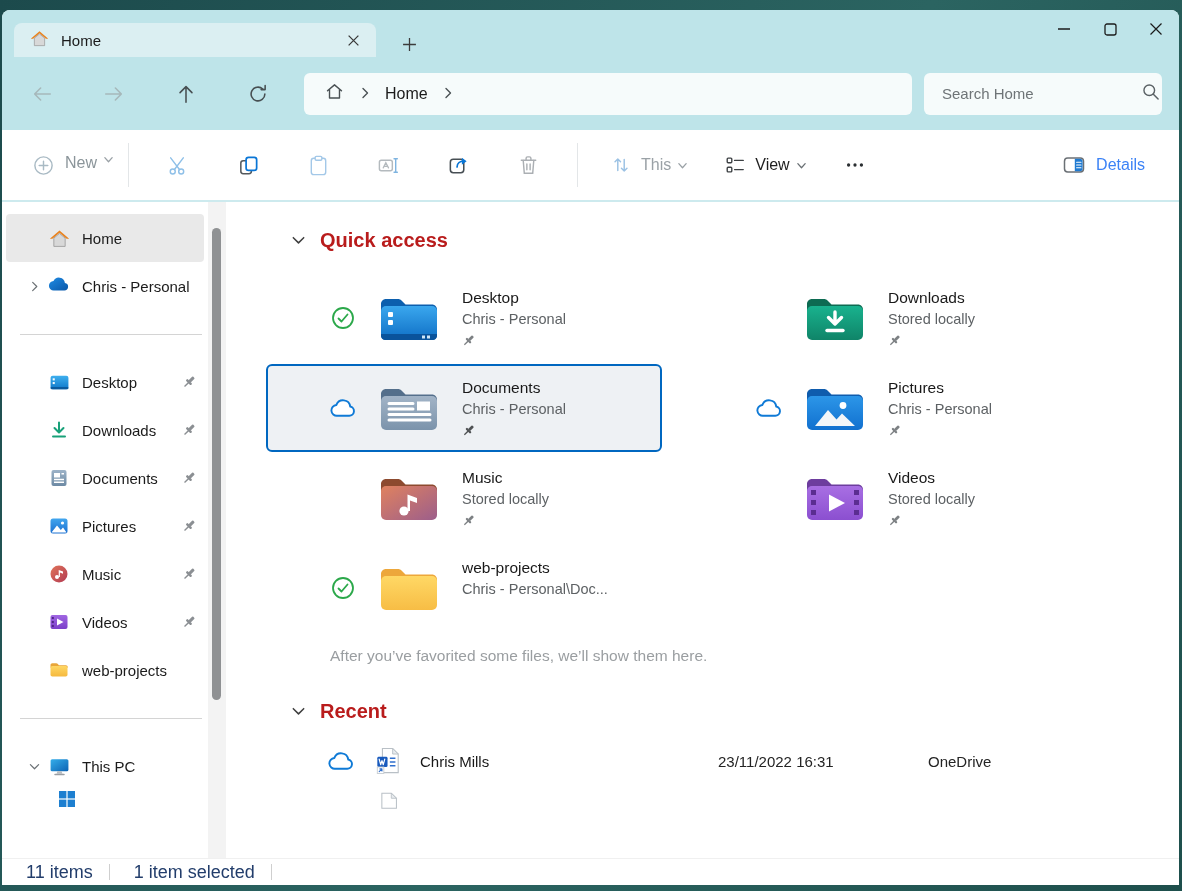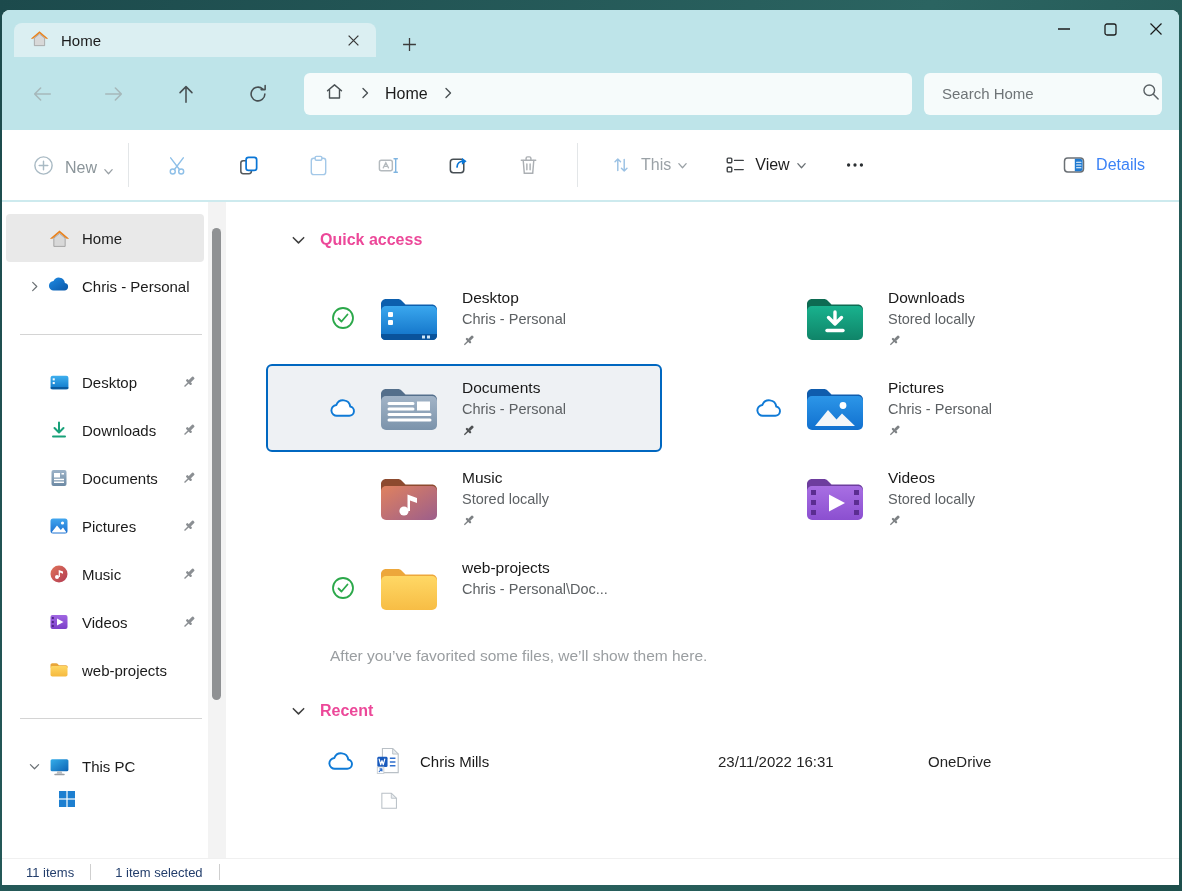--- a/index.html
+++ b/index.html
@@ -28,21 +28,21 @@
     display:flex; align-items:center; padding:0 12px; }
   .crumb-label { font-size:16px; color:#1b1b1b; margin:0 14px; }
   .searchbox { margin-left:12px; width:238px; height:42px; background:#f6fbfb; border-radius:6px;
     display:flex; align-items:center; padding:0 12px 0 18px; }
   .searchbox input { border:none; outline:none; background:transparent; flex:1; font-size:15px;
     color:#333; font-family:"Liberation Sans",sans-serif; }
   .searchbox input::placeholder { color:#6e7477; }
 
   
   .toolbar { height:72px; background:#fff; border-bottom:2px solid #cdeaee; display:flex; align-items:center; flex:0 0 auto; }
-  .tb-new { display:flex; align-items:flex-end; margin-left:30px; }
+  .tb-new { display:flex; align-items:flex-start; margin-left:30px; }
   .tb-new-label { font-size:16px; color:#8b959a; margin:0 6px 0 10px; }
   .tb-sep { width:1px; height:44px; background:#e3e6e8; margin:0 14px; }
   .tb-icon { width:44px; height:44px; margin:0 13px; display:flex; align-items:center; justify-content:center; border-radius:4px; }
   .tb-sort,.tb-view { display:flex; align-items:center; margin:0 12px; padding:0 6px; height:44px; border-radius:4px; }
   .tb-sort-label { font-size:16px; color:#9aa1a6; margin:0 6px 0 9px; }
   .tb-view-label { font-size:16px; color:#1f1f1f; margin:0 6px 0 9px; }
   .tb-more { width:40px; height:40px; display:flex; align-items:center; justify-content:center; margin-left:10px; }
   .tb-details { margin-left:auto; margin-right:26px; display:flex; align-items:center; height:44px; padding:0 8px; border-radius:4px; }
   .tb-details-label { font-size:16px; color:#3b82f6; margin-left:10px; }
 
@@ -58,21 +58,21 @@
   .side-divider { height:48px; display:flex; align-items:center; padding:0 6px 0 18px; }
   .side-divider div { height:1px; background:#d4d4d4; width:100%; }
   .side-partial { height:21px; overflow:hidden; display:flex; padding-left:56px; }
 
   .scrollcol { width:18px; flex:0 0 auto; background:#f3f3f3; position:relative; }
   .scrollthumb { position:absolute; left:4px; top:26px; width:9px; height:472px; background:#8f9193; border-radius:5px; }
 
   .content { flex:1 1 auto; overflow:hidden; position:relative; padding-left:40px; }
   .sec-header { display:flex; align-items:center; height:28px; }
   .sec-chev { width:24px; display:flex; align-items:center; justify-content:center; margin-left:20px; }
-  .sec-title { font-size:16px; font-weight:700; color:#ec4899; margin-left:10px; }
+  .sec-title { font-size:20px; font-weight:700; color:#b91c1c; margin-left:10px; }
   .qa-header { margin-top:24px; }
   .qa-grid { margin-top:20px; display:grid; grid-template-columns:396px 396px; column-gap:30px; }
   .tile { height:88px; margin-bottom:2px; display:flex; align-items:center; padding-left:55px; border:2px solid transparent; border-radius:6px; }
   .tile.selected { border-color:#0067c0; background:#eef1f4; }
   .tile-status { width:40px; display:flex; align-items:center; justify-content:center; }
   .tile-folder { width:64px; margin-left:14px; display:flex; align-items:center; justify-content:center; }
   .tile-text { margin-left:21px; display:flex; flex-direction:column; }
   .tile-name { font-size:15.5px; color:#191919; line-height:22px; }
   .tile-sub { font-size:14.5px; color:#5d6164; line-height:21px; }
   .tile-pin { height:18px; display:flex; align-items:center; margin-top:2px; }
@@ -83,21 +83,21 @@
   .recent-row { margin-top:12px; height:48px; display:flex; align-items:center; padding-left:55px; }
   .rec-status { width:40px; display:flex; align-items:center; justify-content:center; }
   .rec-ico { width:26px; margin-left:14px; display:flex; align-items:center; justify-content:center; }
   .rec-name { margin-left:19px; width:298px; font-size:15px; color:#191919; }
   .rec-date { width:210px; font-size:15px; color:#242424; }
   .rec-loc { font-size:15px; color:#242424; }
   .recent-partial { height:18px; overflow:hidden; padding-left:109px; margin-top:6px; }
 
   
   .statusbar { height:27px; background:#fff; border-top:1px solid #f0f0f0; display:flex; align-items:center; flex:0 0 auto; }
-  .status-text { font-size:13px; color:#223d6b; margin-left:24px; }
+  .status-text { font-size:18px; color:#223d6b; margin-left:24px; }
   .status-div { width:1px; height:16px; background:#cfcfcf; margin-left:16px; }
   .status-text + .status-div { margin-left:16px; }
   .statusbar .status-text:nth-of-type(2) { margin-left:16px; }
 </style>
 </head>
 <body>
 
 <div id="window">
 
   <div class="chrome">

